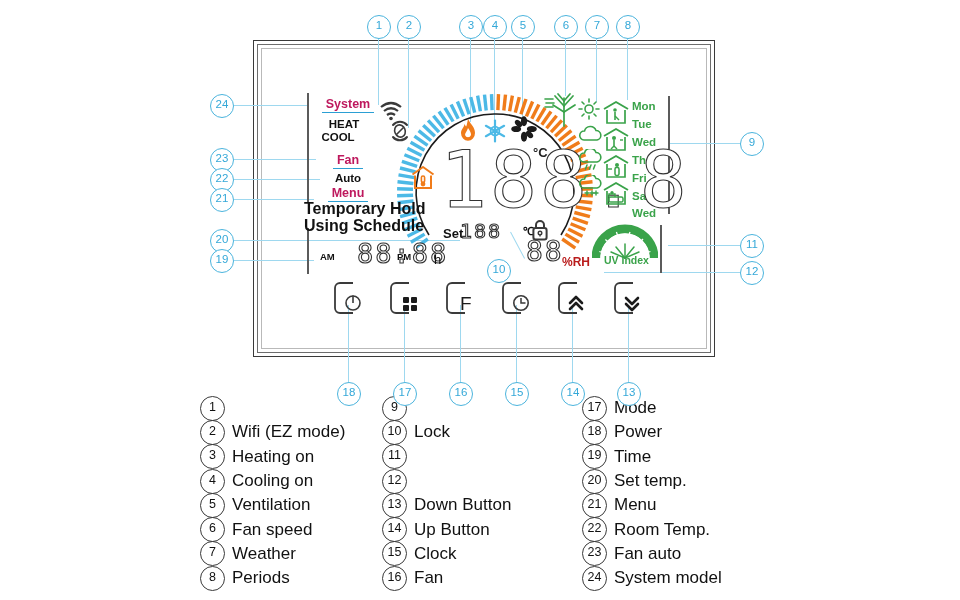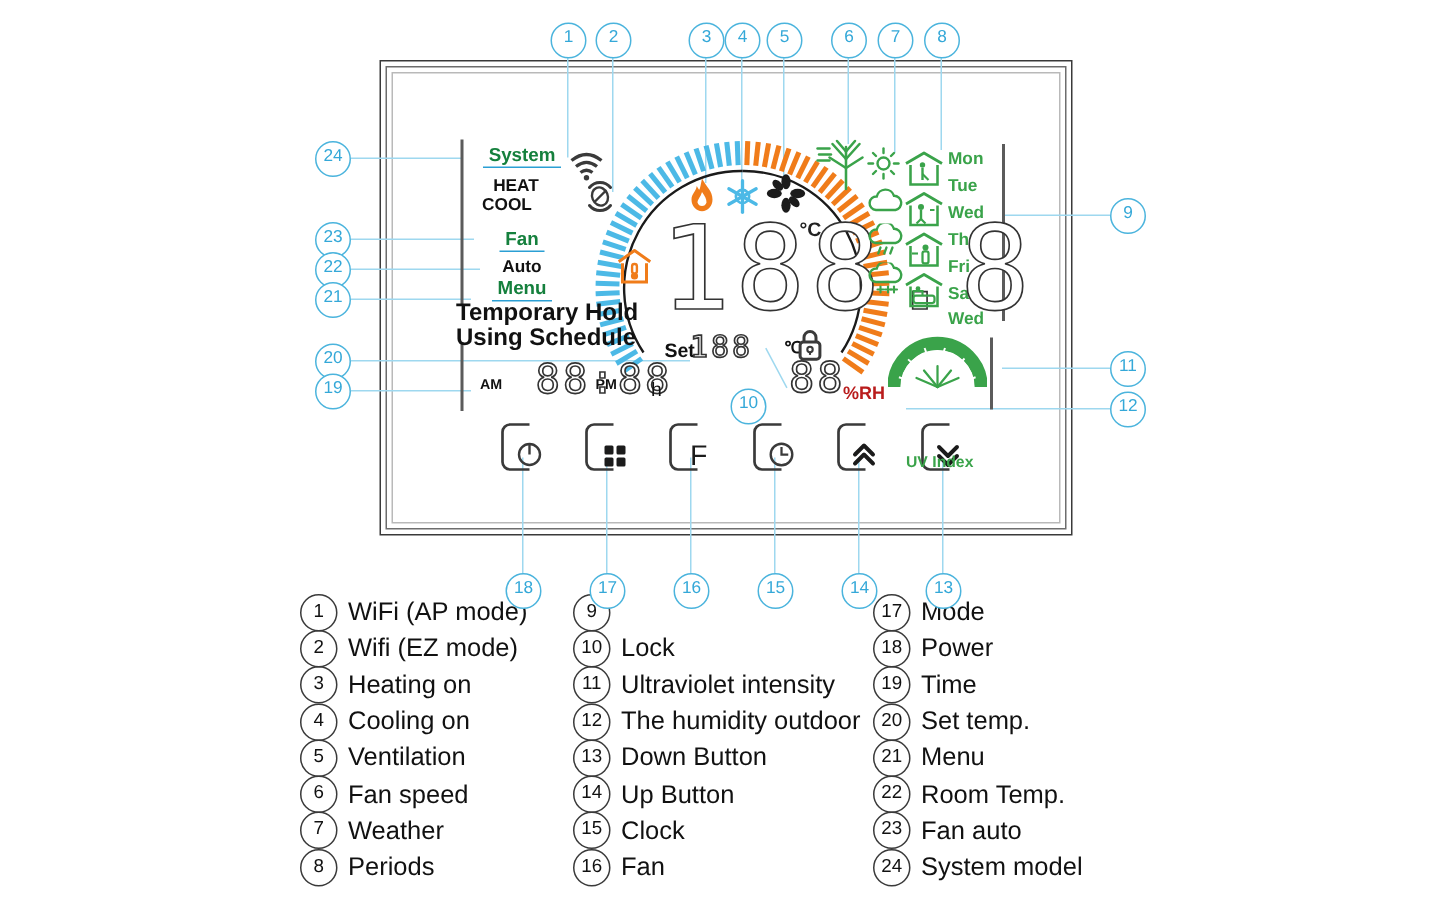--- a/index.html
+++ b/index.html
@@ -18,21 +18,21 @@
   
   #frame{position:absolute;left:253px;top:40px;width:462px;height:317px;
          border:1.6px solid #3a3a3a;background:#fff;box-sizing:border-box;}
   #frame:before{content:"";position:absolute;left:3px;top:3px;right:3px;bottom:3px;
          border:1px solid #6d6d6d;}
   #frame:after{content:"";position:absolute;left:7px;top:7px;right:7px;bottom:7px;
          border:0.8px solid #b9b9b9;}
 
   
   .lcol{position:absolute;z-index:12;text-align:center;white-space:nowrap;}
-  .blabel{color:#15803d;font-size:12.5px;font-weight:bold;
+  .blabel{color:#be185d;font-size:12.5px;font-weight:bold;
           border-bottom:1.6px solid #2b9fd4;padding:0 4px 1px 4px;display:inline-block;}
   .klabel{color:#111;font-size:11.5px;font-weight:bold;}
   .klabel.sm{font-size:16px;}
   .vbar{position:absolute;width:1.6px;background:#5b5b5b;z-index:8;}
 
   
   .seg{font-family:"DejaVu Sans Mono",monospace;color:#fff;
        -webkit-text-stroke:1.1px #333;letter-spacing:2px;}
 
   
@@ -428,21 +428,21 @@
     </g>
     <g stroke="#3aa34a" stroke-width="1.5" stroke-linecap="round">
       <line x1="33" y1="36" x2="33" y2="22"></line>
       <line x1="33" y1="36" x2="24" y2="25"></line>
       <line x1="33" y1="36" x2="42" y2="25"></line>
       <line x1="33" y1="36" x2="19" y2="30"></line>
       <line x1="33" y1="36" x2="47" y2="30"></line>
     </g>
   </svg>
 </div>
-<div style="position:absolute;left:604px;top:254px;font-size:10.5px;font-weight:bold;color:#3aa34a;z-index:16;margin-top:48px;">UV Index</div>
+<div style="position:absolute;left:604px;top:254px;font-size:10.5px;font-weight:bold;color:#3aa34a;z-index:16;">UV Index</div>
 
 <div class="btn" style="left:333px;top:281px;">
   <svg width="32" height="34" viewBox="0 0 32 34">
     <path d="M20 2 H7 A5 5 0 0 0 2 7 V27 A5 5 0 0 0 7 32 H20" fill="none" stroke="#3a3a3a" stroke-width="1.8"></path>
     <circle cx="20" cy="22" r="7" fill="none" stroke="#3a3a3a" stroke-width="1.6"></circle>
     <line x1="20" y1="14.5" x2="20" y2="22" stroke="#3a3a3a" stroke-width="1.6"></line>
   </svg>
 </div>
 <div class="btn" style="left:389px;top:281px;">
   <svg width="32" height="34" viewBox="0 0 32 34">
@@ -484,21 +484,20 @@
       <path d="M13 17 L19 23 L25 17"></path>
         <path d="M13 23 L19 29 L25 23"></path>
     </g>
   </svg>
 </div>
 
 <div id="legend">
   <div class="lcolm" id="legend-col1" style="left:0px;">
       <div class="lrow">
                  <span class="lnum">1</span>
-                 <span class="ltxt">WiFi (AP mode)</span>
                </div>
       <div class="lrow">
                  <span class="lnum">2</span>
                  <span class="ltxt">Wifi (EZ mode)</span>
                </div>
       <div class="lrow">
                  <span class="lnum">3</span>
                  <span class="ltxt">Heating on</span>
                </div>
       <div class="lrow">
@@ -525,25 +524,23 @@
   <div class="lcolm" id="legend-col2" style="left:182px;">
       <div class="lrow">
                  <span class="lnum">9</span>
                </div>
       <div class="lrow">
                  <span class="lnum">10</span>
                  <span class="ltxt">Lock</span>
                </div>
       <div class="lrow">
                  <span class="lnum">11</span>
-                 <span class="ltxt">Ultraviolet intensity</span>
                </div>
       <div class="lrow">
                  <span class="lnum">12</span>
-                 <span class="ltxt">The humidity outdoor</span>
                </div>
       <div class="lrow">
                  <span class="lnum">13</span>
                  <span class="ltxt">Down Button</span>
                </div>
       <div class="lrow">
                  <span class="lnum">14</span>
                  <span class="ltxt"> Up Button</span>
                </div>
       <div class="lrow">

